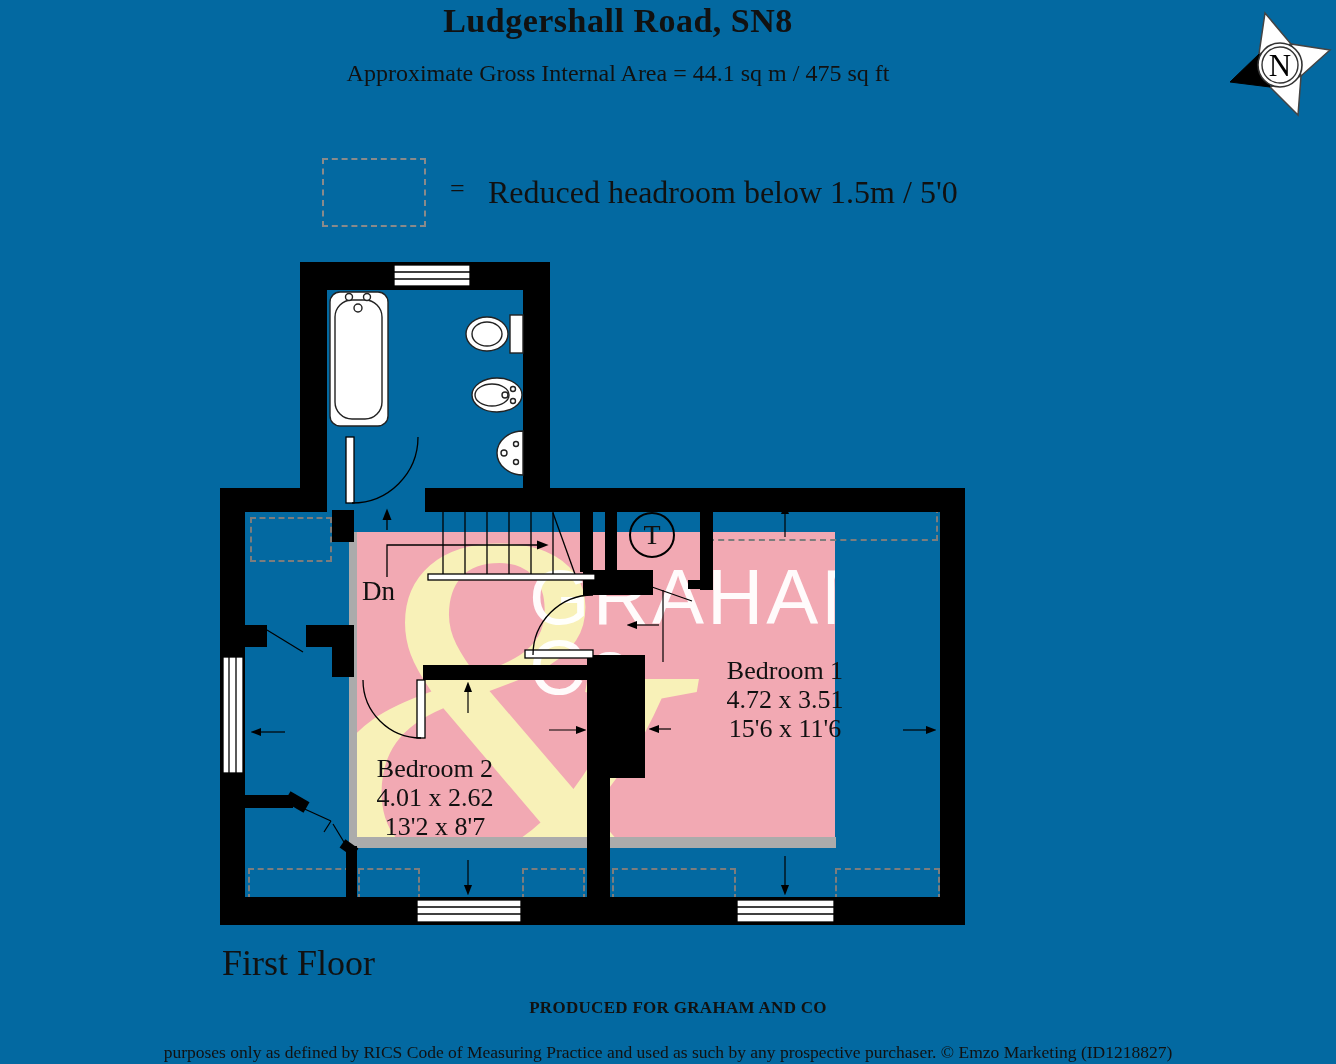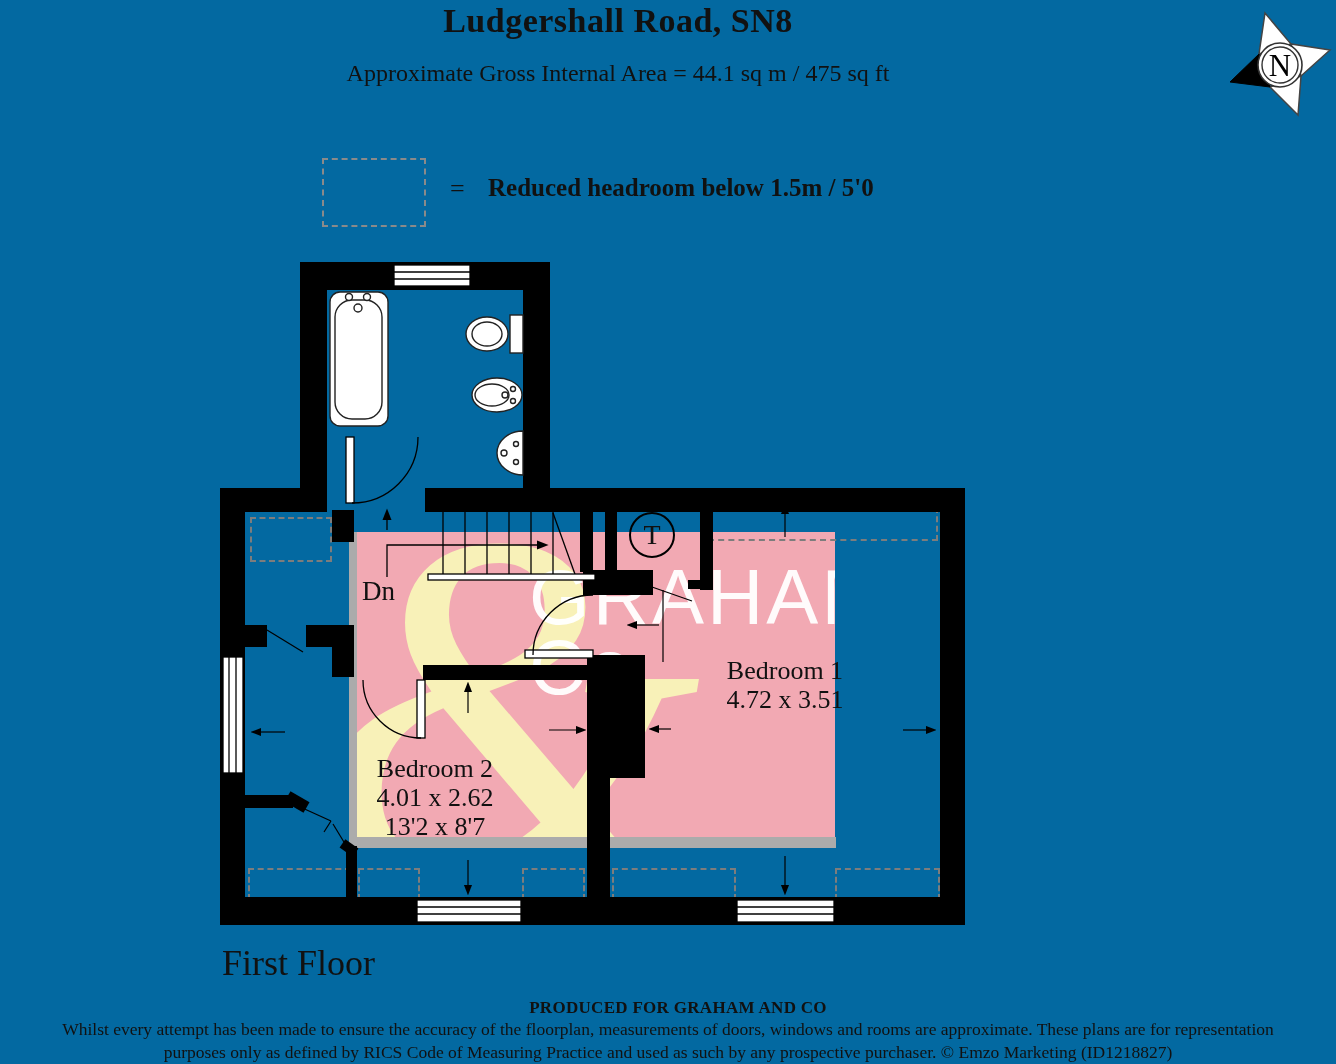--- a/index.html
+++ b/index.html
@@ -3,21 +3,21 @@
 <meta charset="utf-8">
 <style>
   html,body{margin:0;padding:0;background:#fff;}
   .page{position:relative;width:1336px;height:1064px;background:#0369a1;overflow:hidden;
         font-family:"Liberation Serif",serif;color:#111;}
   .abs{position:absolute;}
   .title{top:2px;left:50px;width:1136px;text-align:center;font-size:34px;font-weight:bold;letter-spacing:.5px;}
   .subtitle{top:60px;left:0;width:1236px;text-align:center;font-size:24px;}
   .legend-box{left:322px;top:158px;width:100px;height:65px;border:2px dashed #8a8a8a;}
   .legend-eq{left:450px;top:174px;font-size:26px;}
-  .legend-label{left:488px;top:174px;font-size:25px;font-weight:bold;}
+  .legend-label{left:488px;top:174px;font-size:32px;}
   .wall{position:absolute;background:#000;}
   .dashbox{position:absolute;border:2px dashed #7d7d7d;}
   .pink-shadow{position:absolute;background:#ababab;}
   .pink{position:absolute;left:357px;top:532px;width:478px;height:305px;background:#f2a9b3;overflow:hidden;}
   .wm-amp{position:absolute;left:-45px;top:-75px;font-size:500px;line-height:1;font-style:italic;
           font-family:"Liberation Serif",serif;color:#f8f1b8;}
   .wm-line{position:absolute;font-family:"Liberation Sans",sans-serif;color:rgba(255,255,255,.95);
            font-size:78px;letter-spacing:3px;line-height:1;}
   .wm-g{left:172px;top:26px;}
   .wm-c{left:172px;top:96px;}
@@ -208,27 +208,27 @@
 
   <div class="abs t-circle">
     <span>T</span>
   </div>
 
   <div class="abs dn">Dn</div>
 
   <div class="roomlabel bed1">
     <div>Bedroom 1</div>
     <div>4.72 x 3.51</div>
+    <div>15'6 x 11'6</div>
   </div>
 
   <div class="roomlabel bed2">
     <div>Bedroom 2</div>
     <div>4.01 x 2.62</div>
     <div>13'2 x 8'7</div>
   </div>
 
   <div class="abs floor-label">First Floor</div>
 
   <div class="abs footer-bold">PRODUCED FOR GRAHAM AND CO</div>
-  <div class="abs footer-line fl1">Whilst every attempt has been made to ensure the accuracy of the floorplan, measurements of doors, windows and rooms are approximate. These plans are for representation</div>
   <div class="abs footer-line fl2">purposes only as defined by RICS Code of Measuring Practice and used as such by any prospective purchaser. © Emzo Marketing (ID1218827)</div>
 
 </div>
 
 </body></html>

